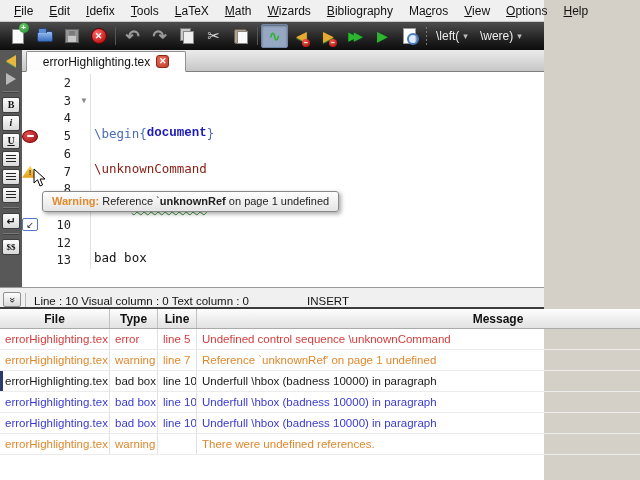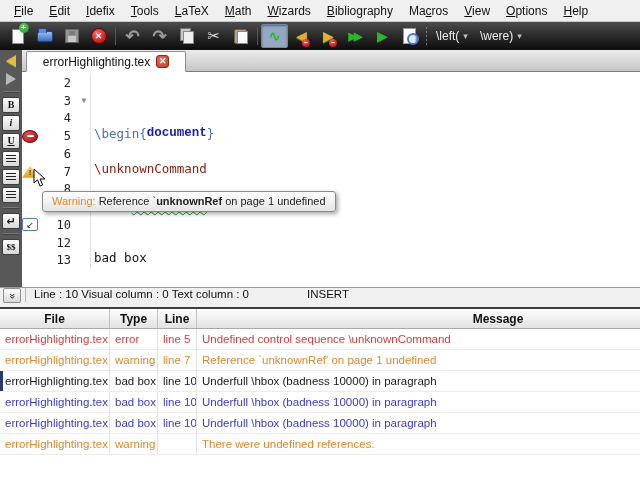--- a/index.html
+++ b/index.html
@@ -1,18 +1,18 @@
 <!DOCTYPE html>
 <html><head>
 <meta charset="utf-8">
 <style>
   * { margin:0; padding:0; box-sizing:border-box; }
   html,body { width:640px; height:480px; overflow:hidden; background:#d4d0c8;
               font-family:"Liberation Sans", sans-serif; }
-  .app { position:relative; width:640px; height:480px; background:#fff; }
+  .app { position:relative; width:544px; height:480px; background:#fff; }
 
   
   .menubar { position:absolute; top:0; left:0; right:0; height:22px; background:#f0f0f0;
              display:flex; align-items:center; padding-left:6px; border-bottom:1px solid #c8c8c8; }
   .menu-item { font-size:12px; color:#111; padding:2px 8px; cursor:default; white-space:nowrap; }
   .menu-item u { text-decoration:underline; }
 
   
   .toolbar { position:absolute; top:22px; left:0; right:0; height:28px;
              background:linear-gradient(#4d4d4d,#262626 55%,#0c0c0c); display:flex;
@@ -117,29 +117,29 @@
   .gi-warning::after { content:"!"; }
   .gi-badbox { width:13px; height:13px; background:#fff; border:1px solid #5577cc; border-radius:2px;
       display:flex; align-items:center; justify-content:center; color:#223; font-size:9px;
       font-family:"DejaVu Sans",sans-serif; }
   .gi-badbox::after { content:"↙"; }
 
   
   .tooltip { position:absolute; left:42px; top:191px; height:21px; padding:3px 9px 0 9px; white-space:nowrap;
              background:linear-gradient(#ffffff,#e4e4e4); border:1px solid #8a8a8a; border-radius:3px;
              box-shadow:2px 2px 4px rgba(0,0,0,.35); font-size:11px; color:#222; z-index:20; }
-  .tt-label { color:#e08a2e; }
+  .tt-label { color:#e08a2e;font-weight:bold; }
   .tt-emph { font-weight:bold; }
 
   
   .cursor { position:absolute; left:33px; top:168px; z-index:30; }
 
   
   .statusbar { position:absolute; top:287px; left:0; right:0; height:20px; background:#f0f0f0;
-               border-top:1px solid #9a9a9a; display:flex; align-items:flex-start; font-size:11.5px; color:#111; }
+               border-top:1px solid #9a9a9a; display:flex; align-items:flex-end; font-size:11.5px; color:#111; }
   .collapse-btn { width:18px; height:15px; margin:0 4px 0 3px; background:linear-gradient(#fff,#d8d8d8);
                   border:1px solid #8f8f8f; border-radius:2px; display:flex; align-items:center; justify-content:center; }
   .collapse-btn span { transform:rotate(90deg); font-size:10px; color:#222; line-height:1; }
   .status-sep { width:1px; height:14px; background:#b8b8b8; margin-right:8px; }
   .status-mode { margin-left:58px; }
 
   
   .panel { position:absolute; top:307px; left:0; right:0; bottom:0; background:#fff;
            border-top:2px solid #3c3c3c; }
   .ptabs { display:flex; height:24px; background:#dcdcdc; align-items:flex-end; border-bottom:1px solid #8f8f8f; }

